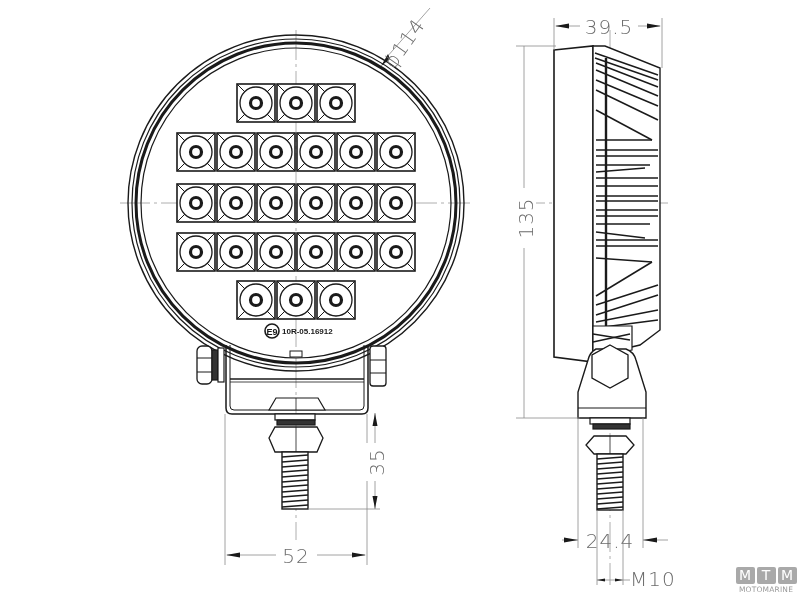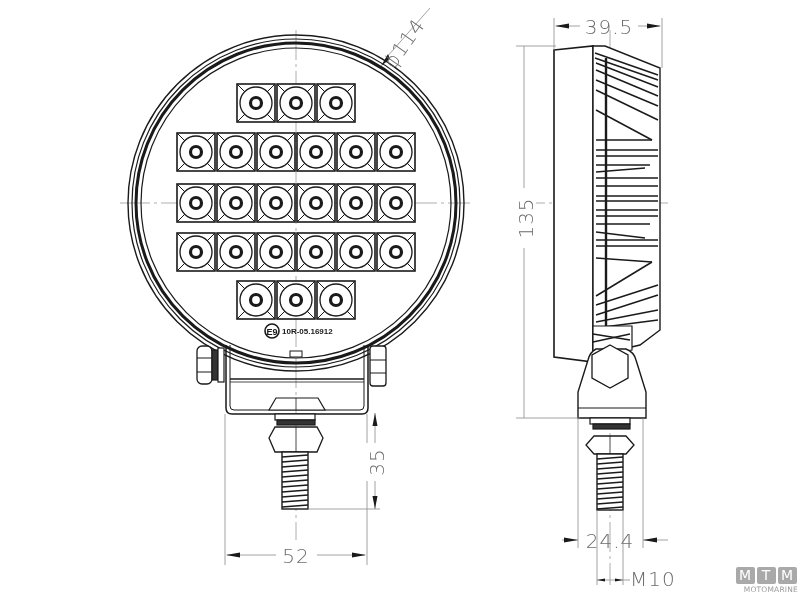--- a/index.html
+++ b/index.html
@@ -2,21 +2,21 @@
 <html><head>
 <meta charset="utf-8">
 <style>
   html, body { margin: 0; padding: 0; background: #ffffff; }
   body { width: 800px; height: 600px; position: relative; overflow: hidden; font-family: "Liberation Sans", sans-serif; }
   #drawing { position: absolute; left: 0; top: 0; width: 800px; height: 600px; }
   .dim-text { font-family: "DejaVu Sans", sans-serif; font-weight: 200; fill: #6b6b6b; font-size: 20px; letter-spacing: 1px; }
   .logo { position: absolute; right: 2px; bottom: 6px; width: 64px; text-align: center; }
   .logo-boxes { display: flex; gap: 2px; justify-content: center; }
   .logo-box { width: 19px; height: 17px; background: #a9a9a9; color: #fff; font-size: 14px; line-height: 17px; text-align: center; font-family: "DejaVu Sans", sans-serif; border-radius: 2px; }
-  .logo-text { font-size: 7.5px; color: #9a9a9a; letter-spacing: 0.2px; margin-top: 1px; font-family: "DejaVu Sans", sans-serif; text-align: right; }
+  .logo-text { font-size: 7.5px; color: #9a9a9a; letter-spacing: 0.2px; margin-top: 1px; font-family: "DejaVu Sans", sans-serif; }
 </style>
 </head>
 <body>
 
 <svg id="drawing" viewBox="0 0 800 600" xmlns="http://www.w3.org/2000/svg">
   <defs>
     <marker id="arr" viewBox="0 0 10 10" refX="10" refY="5" markerWidth="9" markerHeight="5" orient="auto-start-reverse">
       <path d="M0,2 L10,5 L0,8 z" fill="#1a1a1a"></path>
     </marker>
     <g id="led">

